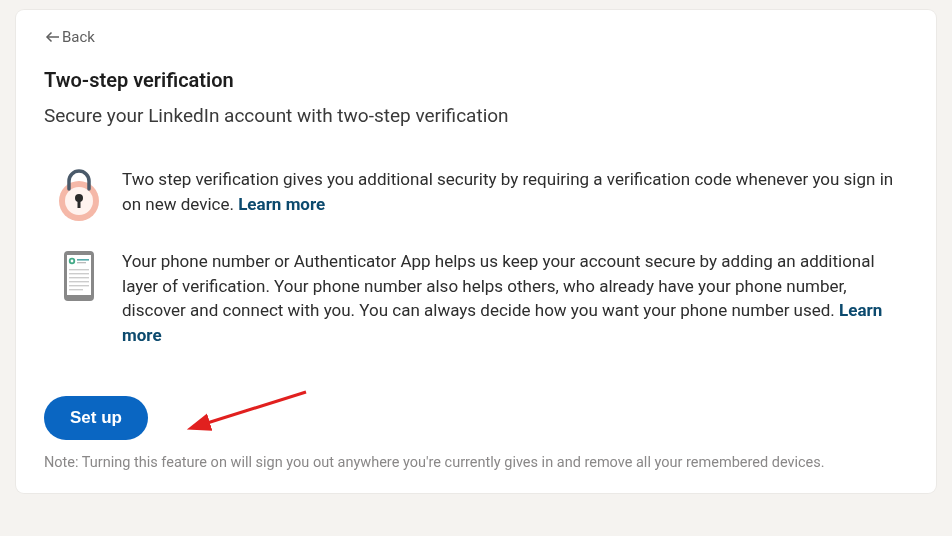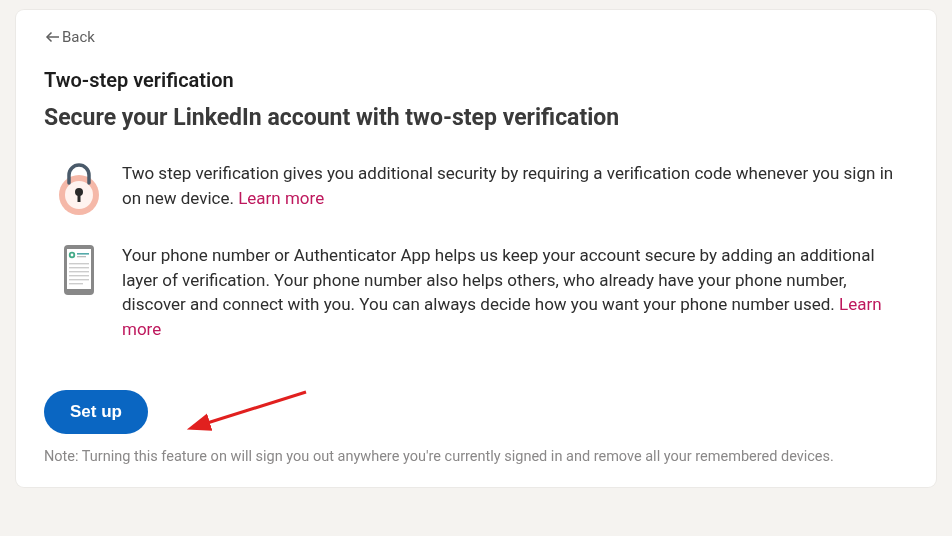--- a/index.html
+++ b/index.html
@@ -29,24 +29,24 @@
       display: inline-block;
     }
     .back-row .label { font-size: 15px; color: #5e5e5e; }
     h1.title {
       font-size: 20px;
       font-weight: 600;
       color: #1d1d1d;
       margin-bottom: 12px;
     }
     .subtitle {
-      font-size: 23px;
-      font-weight: 700;
+      font-size: 19px;
+      font-weight: 400;
       color: #3a3a3a;
-      margin-bottom: 30px;
+      margin-bottom: 40px;
     }
     .info-block {
       display: flex;
       gap: 20px;
       margin-bottom: 28px;
       padding-left: 12px;
     }
     .info-icon {
       flex: 0 0 46px;
       width: 46px;
@@ -54,22 +54,22 @@
       display: flex;
       align-items: flex-start;
       justify-content: center;
     }
     .info-text {
       font-size: 17px;
       line-height: 1.45;
       color: #2e2e2e;
     }
     .info-text a {
-      color: #be185d;
-      font-weight: 400;
+      color: #0c4a6e;
+      font-weight: 700;
       text-decoration: none;
       margin-top: 44px;
     }
     .setup-btn {
       display: inline-block;
       background: #0a66c2;
       color: #fff;
       border: none;
       border-radius: 26px;
       padding: 12px 26px;
@@ -148,15 +148,15 @@
 
   <svg class="arrow-annotation" style="left:160px; top:370px;" width="140" height="60">
     <defs>
       <marker id="ah" markerWidth="10" markerHeight="10" refX="2" refY="3" orient="auto">
         <path d="M0,0 L0,6 L8,3 z" fill="#e1201f"></path>
       </marker>
     </defs>
     <line x1="130" y1="12" x2="28" y2="44" stroke="#e1201f" stroke-width="3" marker-end="url(#ah)"></line>
   </svg>
 
-  <div class="note">Note: Turning this feature on will sign you out anywhere you're currently signed in and remove all your remembered devices.</div>
+  <div class="note">Note: Turning this feature on will sign you out anywhere you're currently gives in and remove all your remembered devices.</div>
 
 </div>
 
 </body></html>

